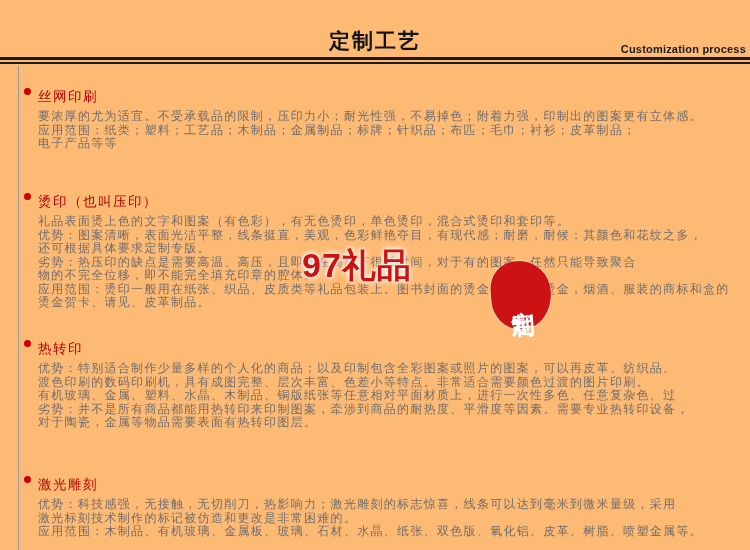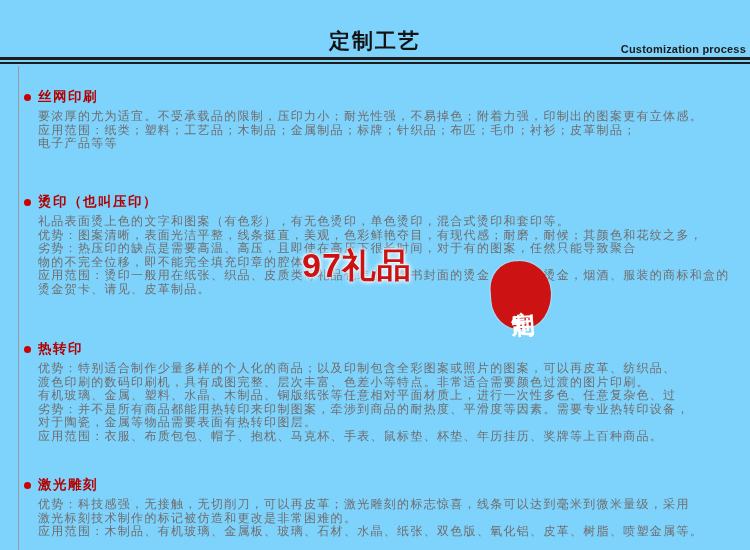--- a/index.html
+++ b/index.html
@@ -1,37 +1,37 @@
 <!DOCTYPE html>
 <html style="--accent: #b30000; --bullet: #cc0000; --body-text: #716c6c; --wm: #cc1212; --rule: #1c1c1c; --vline: #9a9a9a;"><head>
 <meta charset="utf-8">
 <style>
   html,body{margin:0;padding:0;background:#fff;}
   .page{
-    position:relative;width:750px;height:550px;background:#7dd3fc;overflow:hidden;
+    position:relative;width:750px;height:550px;background:#fdba74;overflow:hidden;
     font-family:"Liberation Sans", sans-serif;
   }
   .title{
     position:absolute;top:27px;left:0;width:100%;text-align:center;
     font-size:21px;font-weight:bold;color:#121212;letter-spacing:2px;
   }
   .subtitle{
     position:absolute;top:43px;right:4px;
     font-size:11px;font-weight:bold;color:#1a1a1a;letter-spacing:0.2px;margin-left:8px;
   }
   .rules{position:absolute;left:0;top:57px;width:750px;}
   .rule-top{height:3px;background:var(--rule,#1c1c1c);}
   .rule-gap{height:2px;background:transparent;}
   .rule-bot{height:2px;background:var(--rule,#1c1c1c);}
   .vline{
     position:absolute;left:18px;top:66px;width:1px;height:484px;
     background:var(--vline,#9a9a9a);
   }
   .section{position:absolute;left:24px;width:720px;}
-  .sec-header{display:flex;align-items:center;margin-bottom:4px;font-weight:bold;}
+  .sec-header{display:flex;margin-bottom:4px;}
   .bullet{
     width:7px;height:7px;border-radius:50%;background:var(--bullet,#cc0000);
     margin-right:7px;flex:0 0 auto;
   }
   .sec-title{
     color:var(--accent,#b30000);font-size:13.5px;letter-spacing:1.5px;
   }
   .sec-body{
     margin-left:14px;color:var(--body-text,#716c6c);
     font-size:12px;line-height:13.5px;letter-spacing:1.3px;
@@ -88,49 +88,49 @@
   </div>
 
   <div class="section sec-2">
     <div class="sec-header">
       <span class="bullet"></span>
       <span class="sec-title">烫印（也叫压印）</span>
     </div>
     <div class="sec-body">
       <div class="line">礼品表面烫上色的文字和图案（有色彩），有无色烫印，单色烫印，混合式烫印和套印等。</div>
       <div class="line">优势：图案清晰，表面光洁平整，线条挺直，美观，色彩鲜艳夺目，有现代感；耐磨，耐候；其颜色和花纹之多，</div>
+      <div class="line">还可根据具体要求定制专版。</div>
       <div class="line">劣势：热压印的缺点是需要高温、高压，且即使在高压下很长时间，对于有的图案，任然只能导致聚合</div>
       <div class="line">物的不完全位移，即不能完全填充印章的腔体。</div>
       <div class="line">应用范围：烫印一般用在纸张、织品、皮质类等礼品包装上。图书封面的烫金，礼品盒烫金，烟酒、服装的商标和盒的</div>
       <div class="line">烫金贺卡、请见、皮革制品。</div>
     </div>
   </div>
 
   <div class="section sec-3">
     <div class="sec-header">
       <span class="bullet"></span>
       <span class="sec-title">热转印</span>
     </div>
     <div class="sec-body">
       <div class="line">优势：特别适合制作少量多样的个人化的商品；以及印制包含全彩图案或照片的图案，可以再皮革、纺织品、</div>
       <div class="line">渡色印刷的数码印刷机，具有成图完整、层次丰富、色差小等特点。非常适合需要颜色过渡的图片印刷。</div>
       <div class="line">有机玻璃、金属、塑料、水晶、木制品、铜版纸张等任意相对平面材质上，进行一次性多色、任意复杂色、过</div>
       <div class="line">劣势：并不是所有商品都能用热转印来印制图案，牵涉到商品的耐热度、平滑度等因素。需要专业热转印设备，</div>
       <div class="line">对于陶瓷，金属等物品需要表面有热转印图层。</div>
-      <div class="line">应用范围：衣服、布质包包、帽子、抱枕、马克杯、手表、鼠标垫、杯垫、年历挂历、奖牌等上百种商品。</div>
     </div>
   </div>
 
   <div class="section sec-4">
     <div class="sec-header">
       <span class="bullet"></span>
       <span class="sec-title">激光雕刻</span>
     </div>
     <div class="sec-body">
-      <div class="line">优势：科技感强，无接触，无切削刀，可以再皮革；激光雕刻的标志惊喜，线条可以达到毫米到微米量级，采用</div>
+      <div class="line">优势：科技感强，无接触，无切削刀，热影响力；激光雕刻的标志惊喜，线条可以达到毫米到微米量级，采用</div>
       <div class="line">激光标刻技术制作的标记被仿造和更改是非常困难的。</div>
       <div class="line">应用范围：木制品、有机玻璃、金属板、玻璃、石材、水晶、纸张、双色版、氧化铝、皮革、树脂、喷塑金属等。</div>
     </div>
   </div>
 
   <div class="wm-text">97礼品</div>
   <div class="wm-seal">
     <span class="seal-text">定制</span>
   </div>
 

